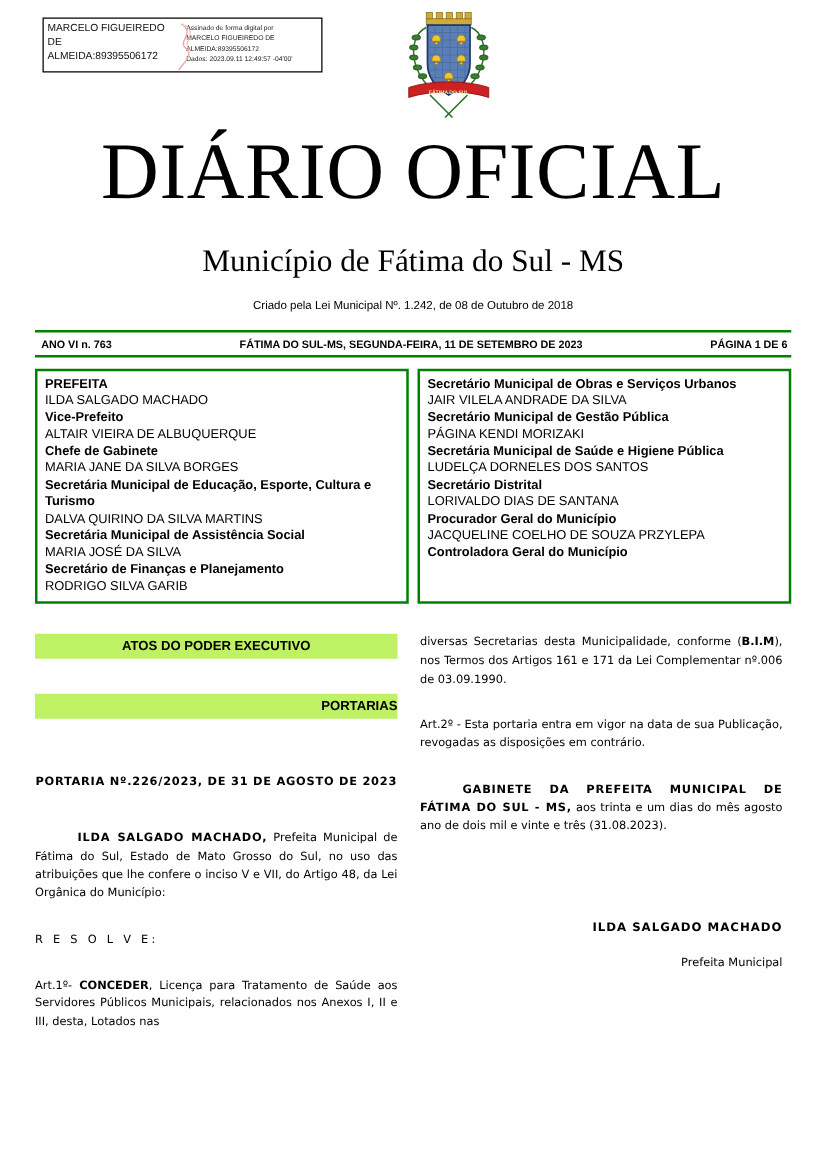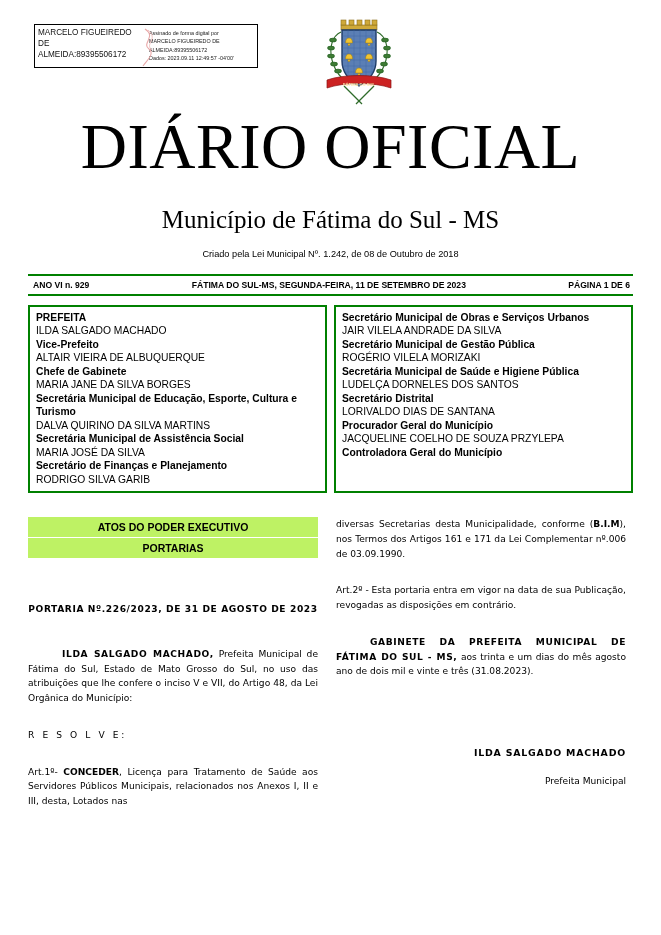--- a/index.html
+++ b/index.html
@@ -4,21 +4,21 @@
 <style>
   * { box-sizing: border-box; }
   html, body { margin: 0; padding: 0; }
   body {
     width: 661px; height: 935px;
     background: #ffffff;
     font-family: "DejaVu Sans", sans-serif;
     color: #000000;
     overflow: hidden;
   }
-  .page { position: relative; width: 661px; height: 935px; padding: 16px 28px; }
+  .page { position: relative; width: 661px; height: 935px; padding: 6px 28px; }
 
   
   .masthead { position: relative; height: 97px; }
   .sig-box {
     position: absolute; left: 6px; top: 8px;
     width: 224px; height: 44px;
     border: 1px solid #000;
     display: flex; align-items: stretch;
     background: #fff;
   }
@@ -80,21 +80,21 @@
 
   
   .columns { display: flex; gap: 18px; margin-top: 24px; }
   .col { width: 290px; }
   .banner {
     background: #bef264; color: #000000;
     text-align: center; font-weight: bold;
     font-family: "Liberation Sans", sans-serif;
     font-size: 10.5px; padding: 4px 0 4px 0;
   }
-  .banner + .banner { margin-top: 1px; }
+  .banner + .banner { margin-top: 28px; text-align: right; }
 
   
   .body-txt {
     font-family: "DejaVu Sans", sans-serif;
     font-size: 9.1px; line-height: 1.62;
     text-align: justify; text-justify: inter-word;
   }
   .body-txt.center { text-align: center; }
   .body-txt.right { text-align: right; }
   .indent { text-indent: 34px; }
@@ -186,21 +186,21 @@
       </g>
     </svg>
   </div>
 
   <div class="title-main">DIÁRIO OFICIAL</div>
   <div class="title-sub">Município de Fátima do Sul - MS</div>
   <div class="title-law">Criado pela Lei Municipal Nº. 1.242, de 08 de Outubro de 2018</div>
 
   <div class="infobar">
     <div class="infobar-inner">
-      <span>ANO VI n. 929</span>
+      <span>ANO VI n. 763</span>
       <span class="mid">FÁTIMA DO SUL-MS, SEGUNDA-FEIRA, 11 DE SETEMBRO DE 2023</span>
       <span>PÁGINA 1 DE 6</span>
     </div>
   </div>
 
   <div class="officials">
     <div class="off-col">
       <div class="off-role">PREFEITA</div>
       <div class="off-name">ILDA SALGADO MACHADO</div>
       <div class="off-role">Vice-Prefeito</div>
@@ -211,21 +211,21 @@
       <div class="off-name">DALVA QUIRINO DA SILVA MARTINS</div>
       <div class="off-role">Secretária Municipal de Assistência Social</div>
       <div class="off-name">MARIA JOSÉ DA SILVA</div>
       <div class="off-role">Secretário de Finanças e Planejamento</div>
       <div class="off-name">RODRIGO SILVA GARIB</div>
     </div>
     <div class="off-col">
       <div class="off-role">Secretário Municipal de Obras e Serviços Urbanos</div>
       <div class="off-name">JAIR VILELA ANDRADE DA SILVA</div>
       <div class="off-role">Secretário Municipal de Gestão Pública</div>
-      <div class="off-name">ROGÉRIO VILELA MORIZAKI</div>
+      <div class="off-name">PÁGINA KENDI MORIZAKI</div>
       <div class="off-role">Secretária Municipal de Saúde e Higiene Pública</div>
       <div class="off-name">LUDELÇA DORNELES DOS SANTOS</div>
       <div class="off-role">Secretário Distrital</div>
       <div class="off-name">LORIVALDO DIAS DE SANTANA</div>
       <div class="off-role">Procurador Geral do Município</div>
       <div class="off-name">JACQUELINE COELHO DE SOUZA PRZYLEPA</div>
       <div class="off-role">Controladora Geral do Município</div>
     </div>
   </div>
 

